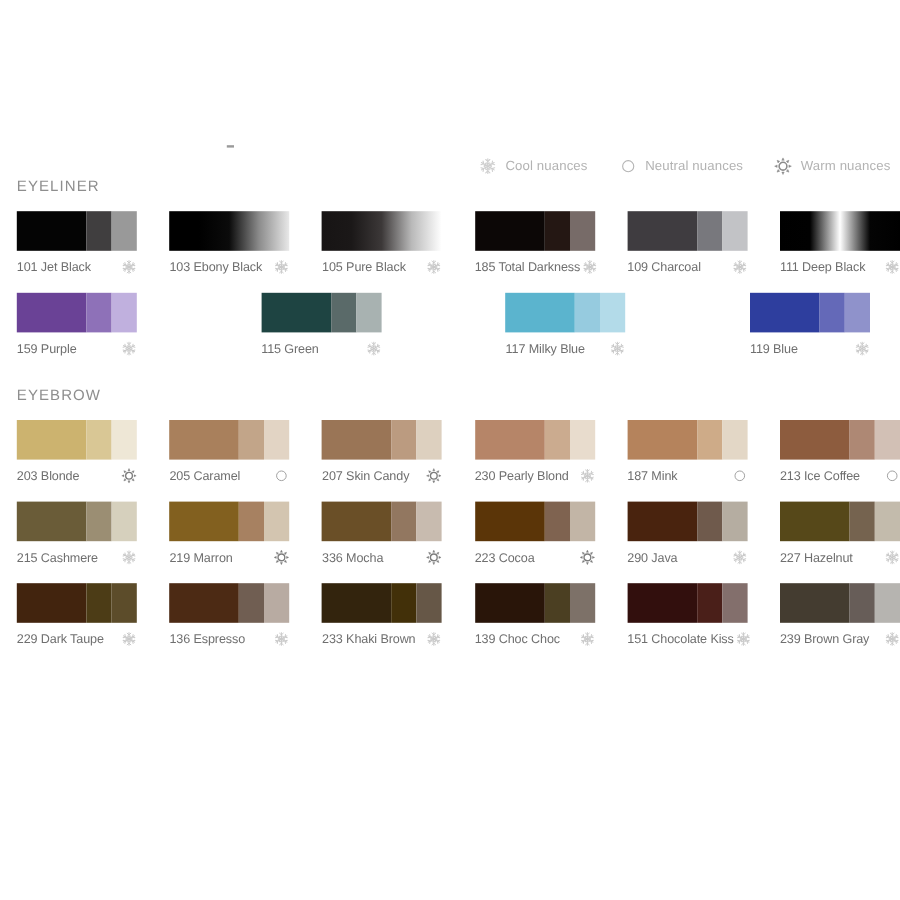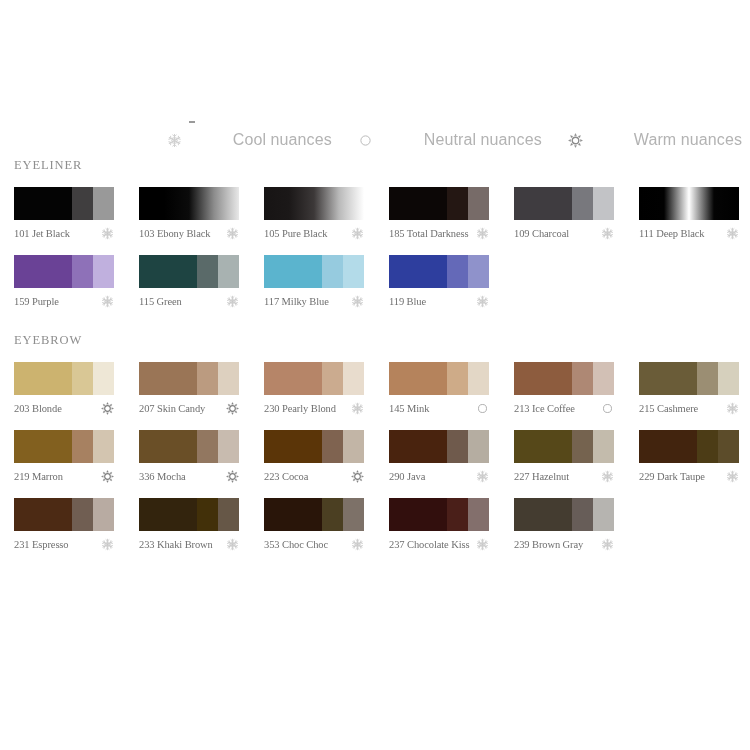--- a/index.html
+++ b/index.html
@@ -23,56 +23,55 @@
     display: flex;
     align-items: center;
     gap: 26px;
   }
   .legend-item {
     display: flex;
     align-items: center;
     gap: 7px;
   }
   .legend-label {
-    font-size: 16px;
+    font-size: 11px;
     color: #b3b3b3;
     letter-spacing: 0.1px;
     white-space: nowrap;
-    margin-left: 44px;
   }
 
   
   .artifact {
     position: absolute;
     left: 189px;
     top: 121px;
     width: 6px;
     height: 2px;
     background: #9a9a9a;
   }
 
   
   .content {
     position: absolute;
     left: 14px;
-    top: 158px;
+    top: 148px;
     width: 736px;
-    font-family: Liberation Serif, serif;
   }
   .section { margin-bottom: 10px; }
   .section-title {
     font-size: 12.5px;
     color: #8e8e8e;
     letter-spacing: 0.9px;
     margin-bottom: 14px;
     font-weight: normal;
   }
   .swatch-grid {
     display: flex;
     flex-wrap: wrap;
+    justify-content: space-between;
   }
   .swatch-cell {
     width: 100px;
     margin-right: 25px;
     margin-bottom: 15px;
   }
   .swatch-cell:nth-child(6n) { margin-right: 0; }
 
   .swatch-bar {
     display: flex;
@@ -773,20 +772,33 @@
                   <path d="M10.4 4.2 L12 0.8 L13.6 4.2 Z"></path>
                 </g>
                 <g transform="rotate(315 12 12)">
                   <path d="M10.4 4.2 L12 0.8 L13.6 4.2 Z"></path>
                 </g>
               </svg></span>
           </div>
         </div>
         <div class="swatch-cell">
           <div class="swatch-bar">
+            <div class="seg-main" style="background: rgb(169, 128, 92);"></div>
+            <div class="seg-mid" style="background: rgb(194, 165, 137);"></div>
+            <div class="seg-light" style="background: rgb(226, 212, 196);"></div>
+          </div>
+          <div class="swatch-label-row">
+            <span class="swatch-name">205 Caramel</span>
+            <span class="nuance ico-neut"><svg width="13" height="13" viewBox="0 0 24 24" fill="none" stroke="currentColor" stroke-width="1.5">
+                <circle cx="12" cy="12" r="7.4"></circle>
+              </svg></span>
+          </div>
+        </div>
+        <div class="swatch-cell">
+          <div class="swatch-bar">
             <div class="seg-main" style="background: rgb(154, 117, 86);"></div>
             <div class="seg-mid" style="background: rgb(187, 155, 128);"></div>
             <div class="seg-light" style="background: rgb(221, 208, 191);"></div>
           </div>
           <div class="swatch-label-row">
             <span class="swatch-name">207 Skin Candy</span>
             <span class="nuance ico-warm"><svg width="13" height="13" viewBox="0 0 24 24" fill="currentColor" stroke="currentColor" stroke-width="0.6" stroke-linejoin="round">
                 <circle cx="12" cy="12" r="5.2" fill="none" stroke-width="2.1"></circle>
                 <g transform="rotate(0 12 12)">
                   <path d="M10.4 4.2 L12 0.8 L13.6 4.2 Z"></path>
@@ -869,21 +881,21 @@
               </svg></span>
           </div>
         </div>
         <div class="swatch-cell">
           <div class="swatch-bar">
             <div class="seg-main" style="background: rgb(181, 131, 92);"></div>
             <div class="seg-mid" style="background: rgb(206, 171, 136);"></div>
             <div class="seg-light" style="background: rgb(227, 215, 198);"></div>
           </div>
           <div class="swatch-label-row">
-            <span class="swatch-name">145 Mink</span>
+            <span class="swatch-name">187 Mink</span>
             <span class="nuance ico-neut"><svg width="13" height="13" viewBox="0 0 24 24" fill="none" stroke="currentColor" stroke-width="1.5">
                 <circle cx="12" cy="12" r="7.4"></circle>
               </svg></span>
           </div>
         </div>
         <div class="swatch-cell">
           <div class="swatch-bar">
             <div class="seg-main" style="background: rgb(141, 92, 62);"></div>
             <div class="seg-mid" style="background: rgb(174, 136, 116);"></div>
             <div class="seg-light" style="background: rgb(210, 192, 181);"></div>
@@ -1222,21 +1234,21 @@
               </svg></span>
           </div>
         </div>
         <div class="swatch-cell">
           <div class="swatch-bar">
             <div class="seg-main" style="background: rgb(76, 42, 20);"></div>
             <div class="seg-mid" style="background: rgb(112, 94, 82);"></div>
             <div class="seg-light" style="background: rgb(184, 171, 162);"></div>
           </div>
           <div class="swatch-label-row">
-            <span class="swatch-name">231 Espresso</span>
+            <span class="swatch-name">136 Espresso</span>
             <span class="nuance ico-cool"><svg width="13" height="13" viewBox="0 0 24 24" fill="none" stroke="currentColor" stroke-width="1.5" stroke-linecap="round">
                 <g transform="rotate(0 12 12)">
                   <line x1="12" y1="12" x2="12" y2="2.2"></line>
                   <line x1="12" y1="5.6" x2="9.2" y2="3.1"></line>
                   <line x1="12" y1="5.6" x2="14.8" y2="3.1"></line>
                   <line x1="12" y1="9.2" x2="10.1" y2="7.5"></line>
                   <line x1="12" y1="9.2" x2="13.9" y2="7.5"></line>
                 </g>
                 <g transform="rotate(60 12 12)">
                   <line x1="12" y1="12" x2="12" y2="2.2"></line>
@@ -1330,21 +1342,21 @@
               </svg></span>
           </div>
         </div>
         <div class="swatch-cell">
           <div class="swatch-bar">
             <div class="seg-main" style="background: rgb(41, 21, 9);"></div>
             <div class="seg-mid" style="background: rgb(75, 63, 34);"></div>
             <div class="seg-light" style="background: rgb(125, 113, 104);"></div>
           </div>
           <div class="swatch-label-row">
-            <span class="swatch-name">353 Choc Choc</span>
+            <span class="swatch-name">139 Choc Choc</span>
             <span class="nuance ico-cool"><svg width="13" height="13" viewBox="0 0 24 24" fill="none" stroke="currentColor" stroke-width="1.5" stroke-linecap="round">
                 <g transform="rotate(0 12 12)">
                   <line x1="12" y1="12" x2="12" y2="2.2"></line>
                   <line x1="12" y1="5.6" x2="9.2" y2="3.1"></line>
                   <line x1="12" y1="5.6" x2="14.8" y2="3.1"></line>
                   <line x1="12" y1="9.2" x2="10.1" y2="7.5"></line>
                   <line x1="12" y1="9.2" x2="13.9" y2="7.5"></line>
                 </g>
                 <g transform="rotate(60 12 12)">
                   <line x1="12" y1="12" x2="12" y2="2.2"></line>
@@ -1384,21 +1396,21 @@
               </svg></span>
           </div>
         </div>
         <div class="swatch-cell">
           <div class="swatch-bar">
             <div class="seg-main" style="background: rgb(50, 15, 13);"></div>
             <div class="seg-mid" style="background: rgb(74, 31, 25);"></div>
             <div class="seg-light" style="background: rgb(131, 111, 108);"></div>
           </div>
           <div class="swatch-label-row">
-            <span class="swatch-name">237 Chocolate Kiss</span>
+            <span class="swatch-name">151 Chocolate Kiss</span>
             <span class="nuance ico-cool"><svg width="13" height="13" viewBox="0 0 24 24" fill="none" stroke="currentColor" stroke-width="1.5" stroke-linecap="round">
                 <g transform="rotate(0 12 12)">
                   <line x1="12" y1="12" x2="12" y2="2.2"></line>
                   <line x1="12" y1="5.6" x2="9.2" y2="3.1"></line>
                   <line x1="12" y1="5.6" x2="14.8" y2="3.1"></line>
                   <line x1="12" y1="9.2" x2="10.1" y2="7.5"></line>
                   <line x1="12" y1="9.2" x2="13.9" y2="7.5"></line>
                 </g>
                 <g transform="rotate(60 12 12)">
                   <line x1="12" y1="12" x2="12" y2="2.2"></line>

